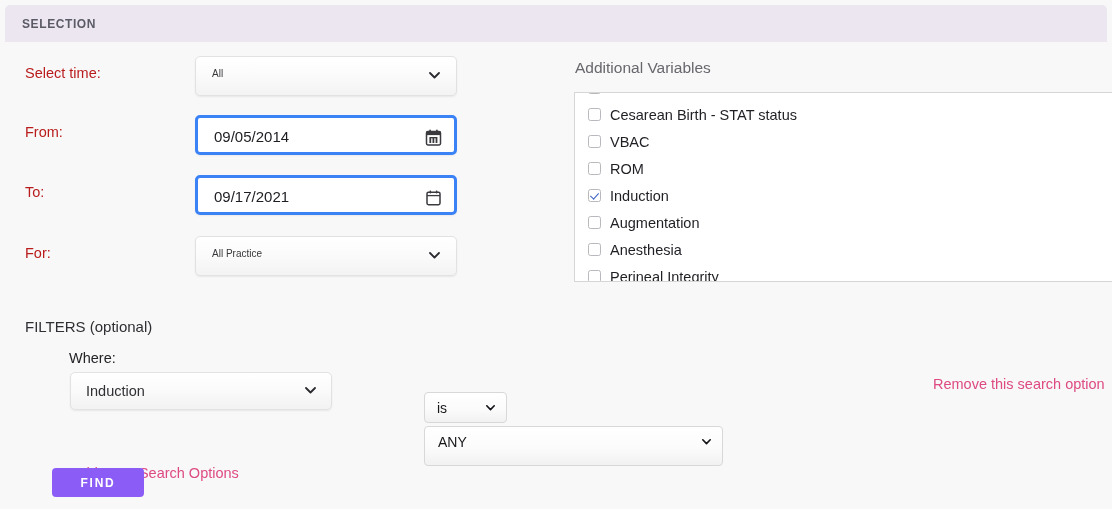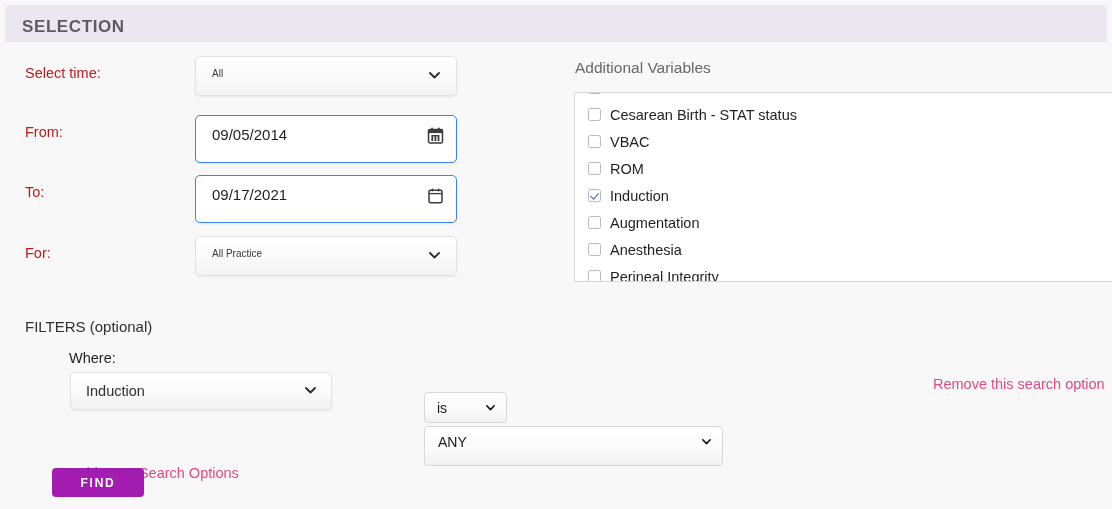--- a/index.html
+++ b/index.html
@@ -30,21 +30,21 @@
     width: 1102px;
     height: 37px;
     background: #ece6f1;
     border-radius: 5px 5px 0 0;
     box-sizing: border-box;
   }
   .panel-header-title {
     position: absolute;
     left: 17px;
     top: 12px;
-    font-size: 17px;
+    font-size: 12px;
     font-weight: bold;
     letter-spacing: 0.6px;
     color: #5b5b66;
   }
 
   
   .panel-body {
     position: absolute;
     left: 5px;
     top: 42px;
@@ -89,23 +89,23 @@
     width: 11px;
     height: 7px;
   }
   .chev svg { display: block; }
 
   .date-box {
     position: absolute;
     left: 190px;
     top: 0;
     width: 262px;
-    height: 48px;
+    height: 40px;
     background: #ffffff;
-    border: 1px solid #3b82f6;
+    border: 3px solid #3b82f6;
     border-radius: 5px;
     box-shadow: 0 1px 2px rgba(0,0,0,0.06);
     box-sizing: border-box;
   }
   .date-box .date-value {
     position: absolute;
     left: 16px;
     top: 10px;
     font-size: 15px;
     color: #1d1d22;
@@ -265,21 +265,21 @@
   }
   .add-more { left: 67px; top: 423px; }
   .remove-opt { left: 928px; top: 334px; }
 
   .find-btn {
     position: absolute;
     left: 47px;
     top: 426px;
     width: 92px;
     height: 29px;
-    background: #a21caf;
+    background: #8b5cf6;
     border: none;
     border-radius: 4px;
     color: #ffffff;
     font-family: "Liberation Sans", sans-serif;
     font-size: 12px;
     font-weight: bold;
     letter-spacing: 1.7px;
     cursor: pointer;
   }
 </style>

